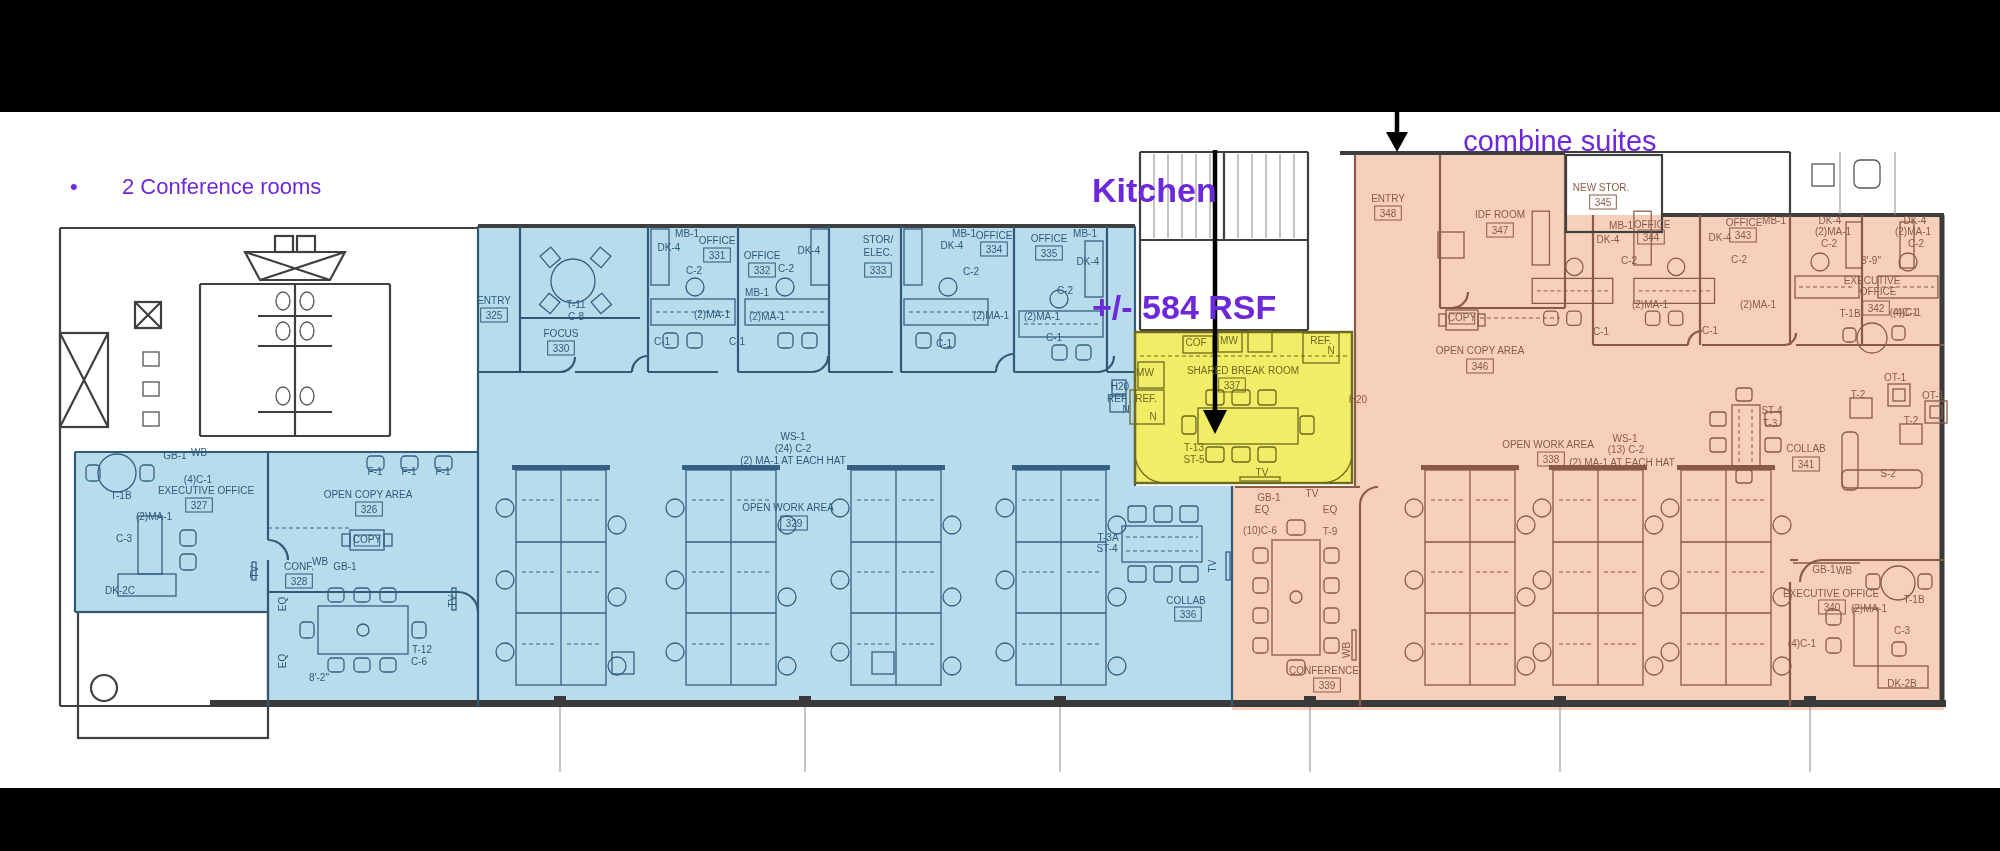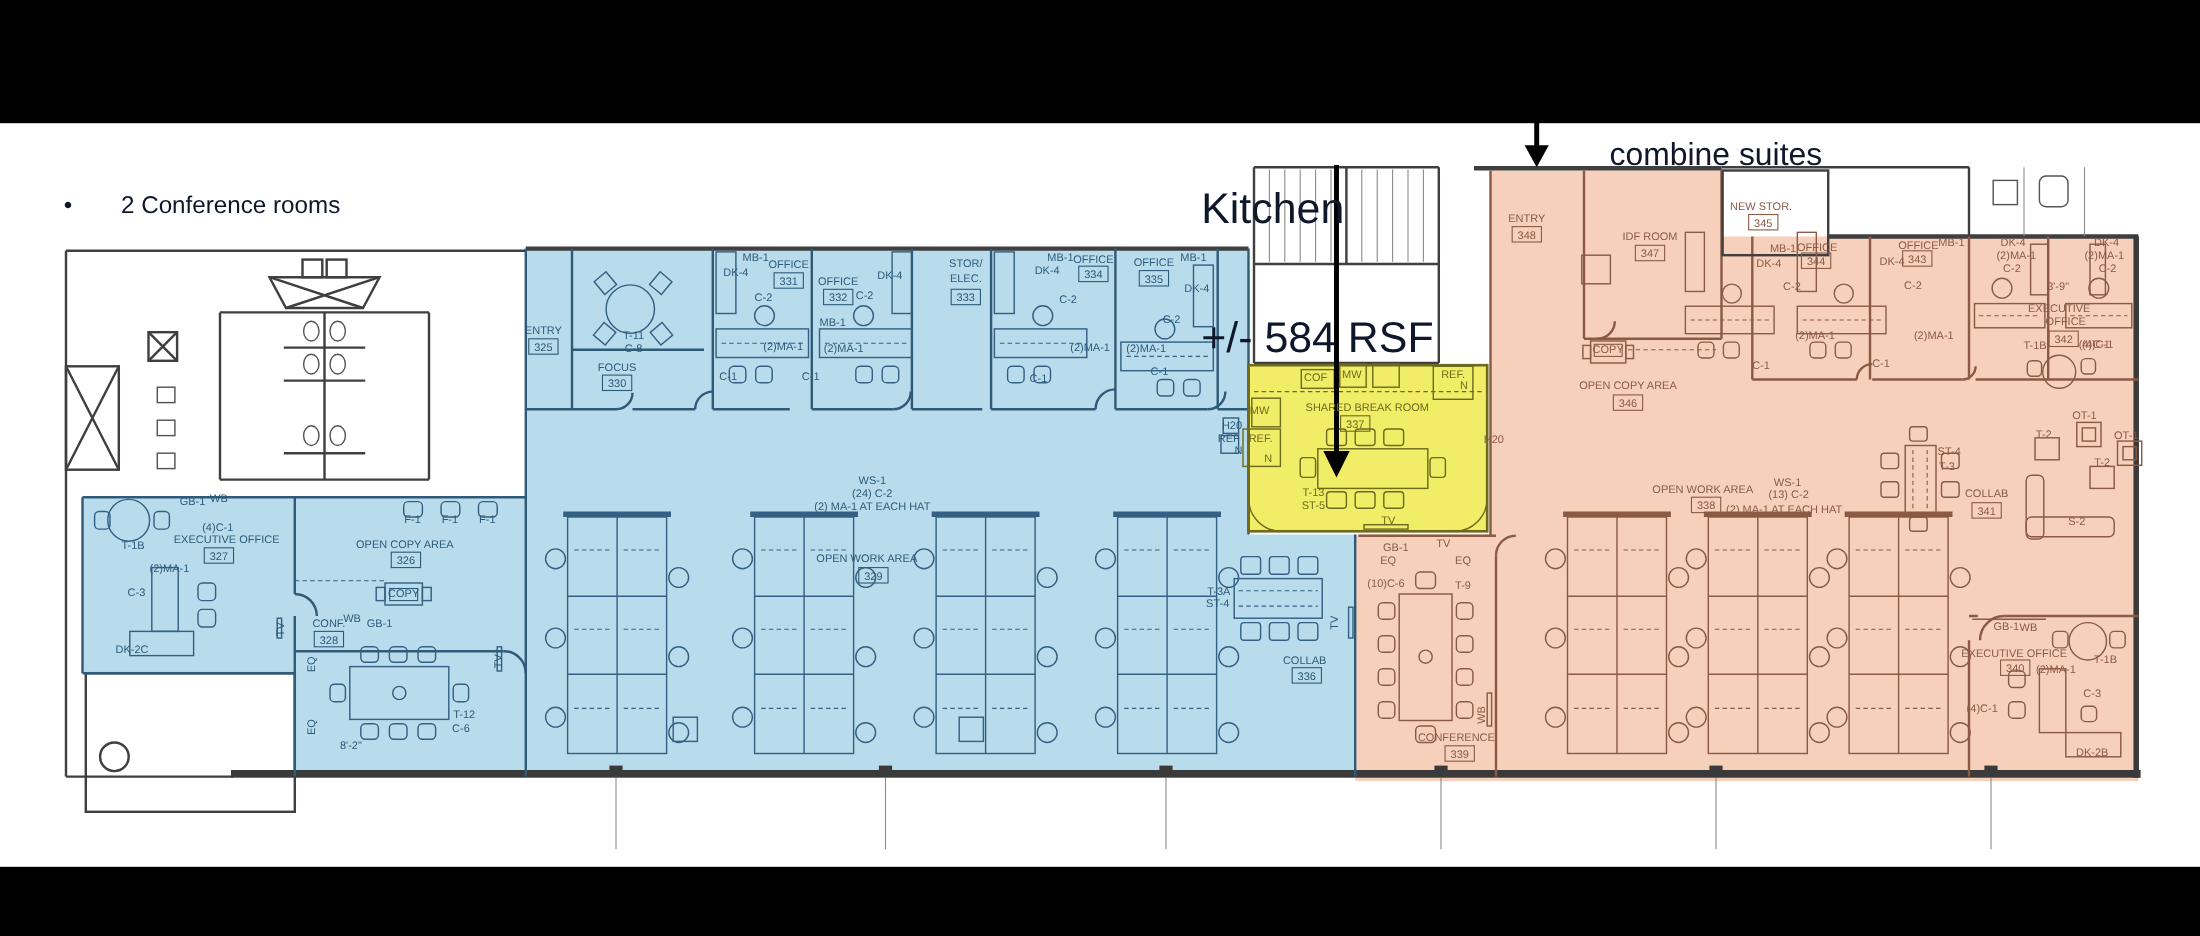--- a/index.html
+++ b/index.html
@@ -2,24 +2,24 @@
 <html><head>
 <meta charset="utf-8">
 <style>
   html,body{margin:0;padding:0;}
   body{width:2000px;height:851px;position:relative;background:#fff;overflow:hidden;
        font-family:"Liberation Sans",sans-serif;}
   .bar{position:absolute;left:0;width:2000px;background:#000;z-index:30;}
   #bar-top{top:0;height:112px;}
   #bar-bottom{top:788px;height:63px;}
   #plan{position:absolute;left:0;top:0;z-index:5;}
-  .anno{position:absolute;color:#0f172a;z-index:10;white-space:pre;}
-  #bullets{left:58px;top:104px;font-size:22px;line-height:33px;}
+  .anno{position:absolute;color:#6d28d9;z-index:10;white-space:pre;}
+  #bullets{left:70px;top:104px;font-size:22px;line-height:33px;}
   .b-row span.dot{display:inline-block;width:52px;text-align:left;}
-  #kitchen-note{left:1092px;top:93px;font-size:39px;line-height:39px;}
+  #kitchen-note{left:1092px;top:93px;font-size:34px;line-height:39px;font-weight:bold;}
   #combine-note{left:1447px;top:92px;font-size:29px;}
   
   .lbl{font-family:"Liberation Sans",sans-serif;text-anchor:middle;font-size:10px;}
   text.b{fill:#2b5b7a;} text.o{fill:#6e6a1e;} text.s{fill:#8a5a45;}
   .lblbox{fill:none !important;stroke-width:1;}
   .lblbox.b{stroke:#2b5b7a;} .lblbox.o{stroke:#6e6a1e;} .lblbox.s{stroke:#8a5a45;}
   .wallg{stroke:#3f3f3f;stroke-width:2.2;fill:none;}
   .wallg.thick{stroke-width:4;}
   .wallb{stroke:#2f5a78;stroke-width:2.2;fill:none;}
   .wallo{stroke:#6e6a1e;stroke-width:2.4;fill:none;}

